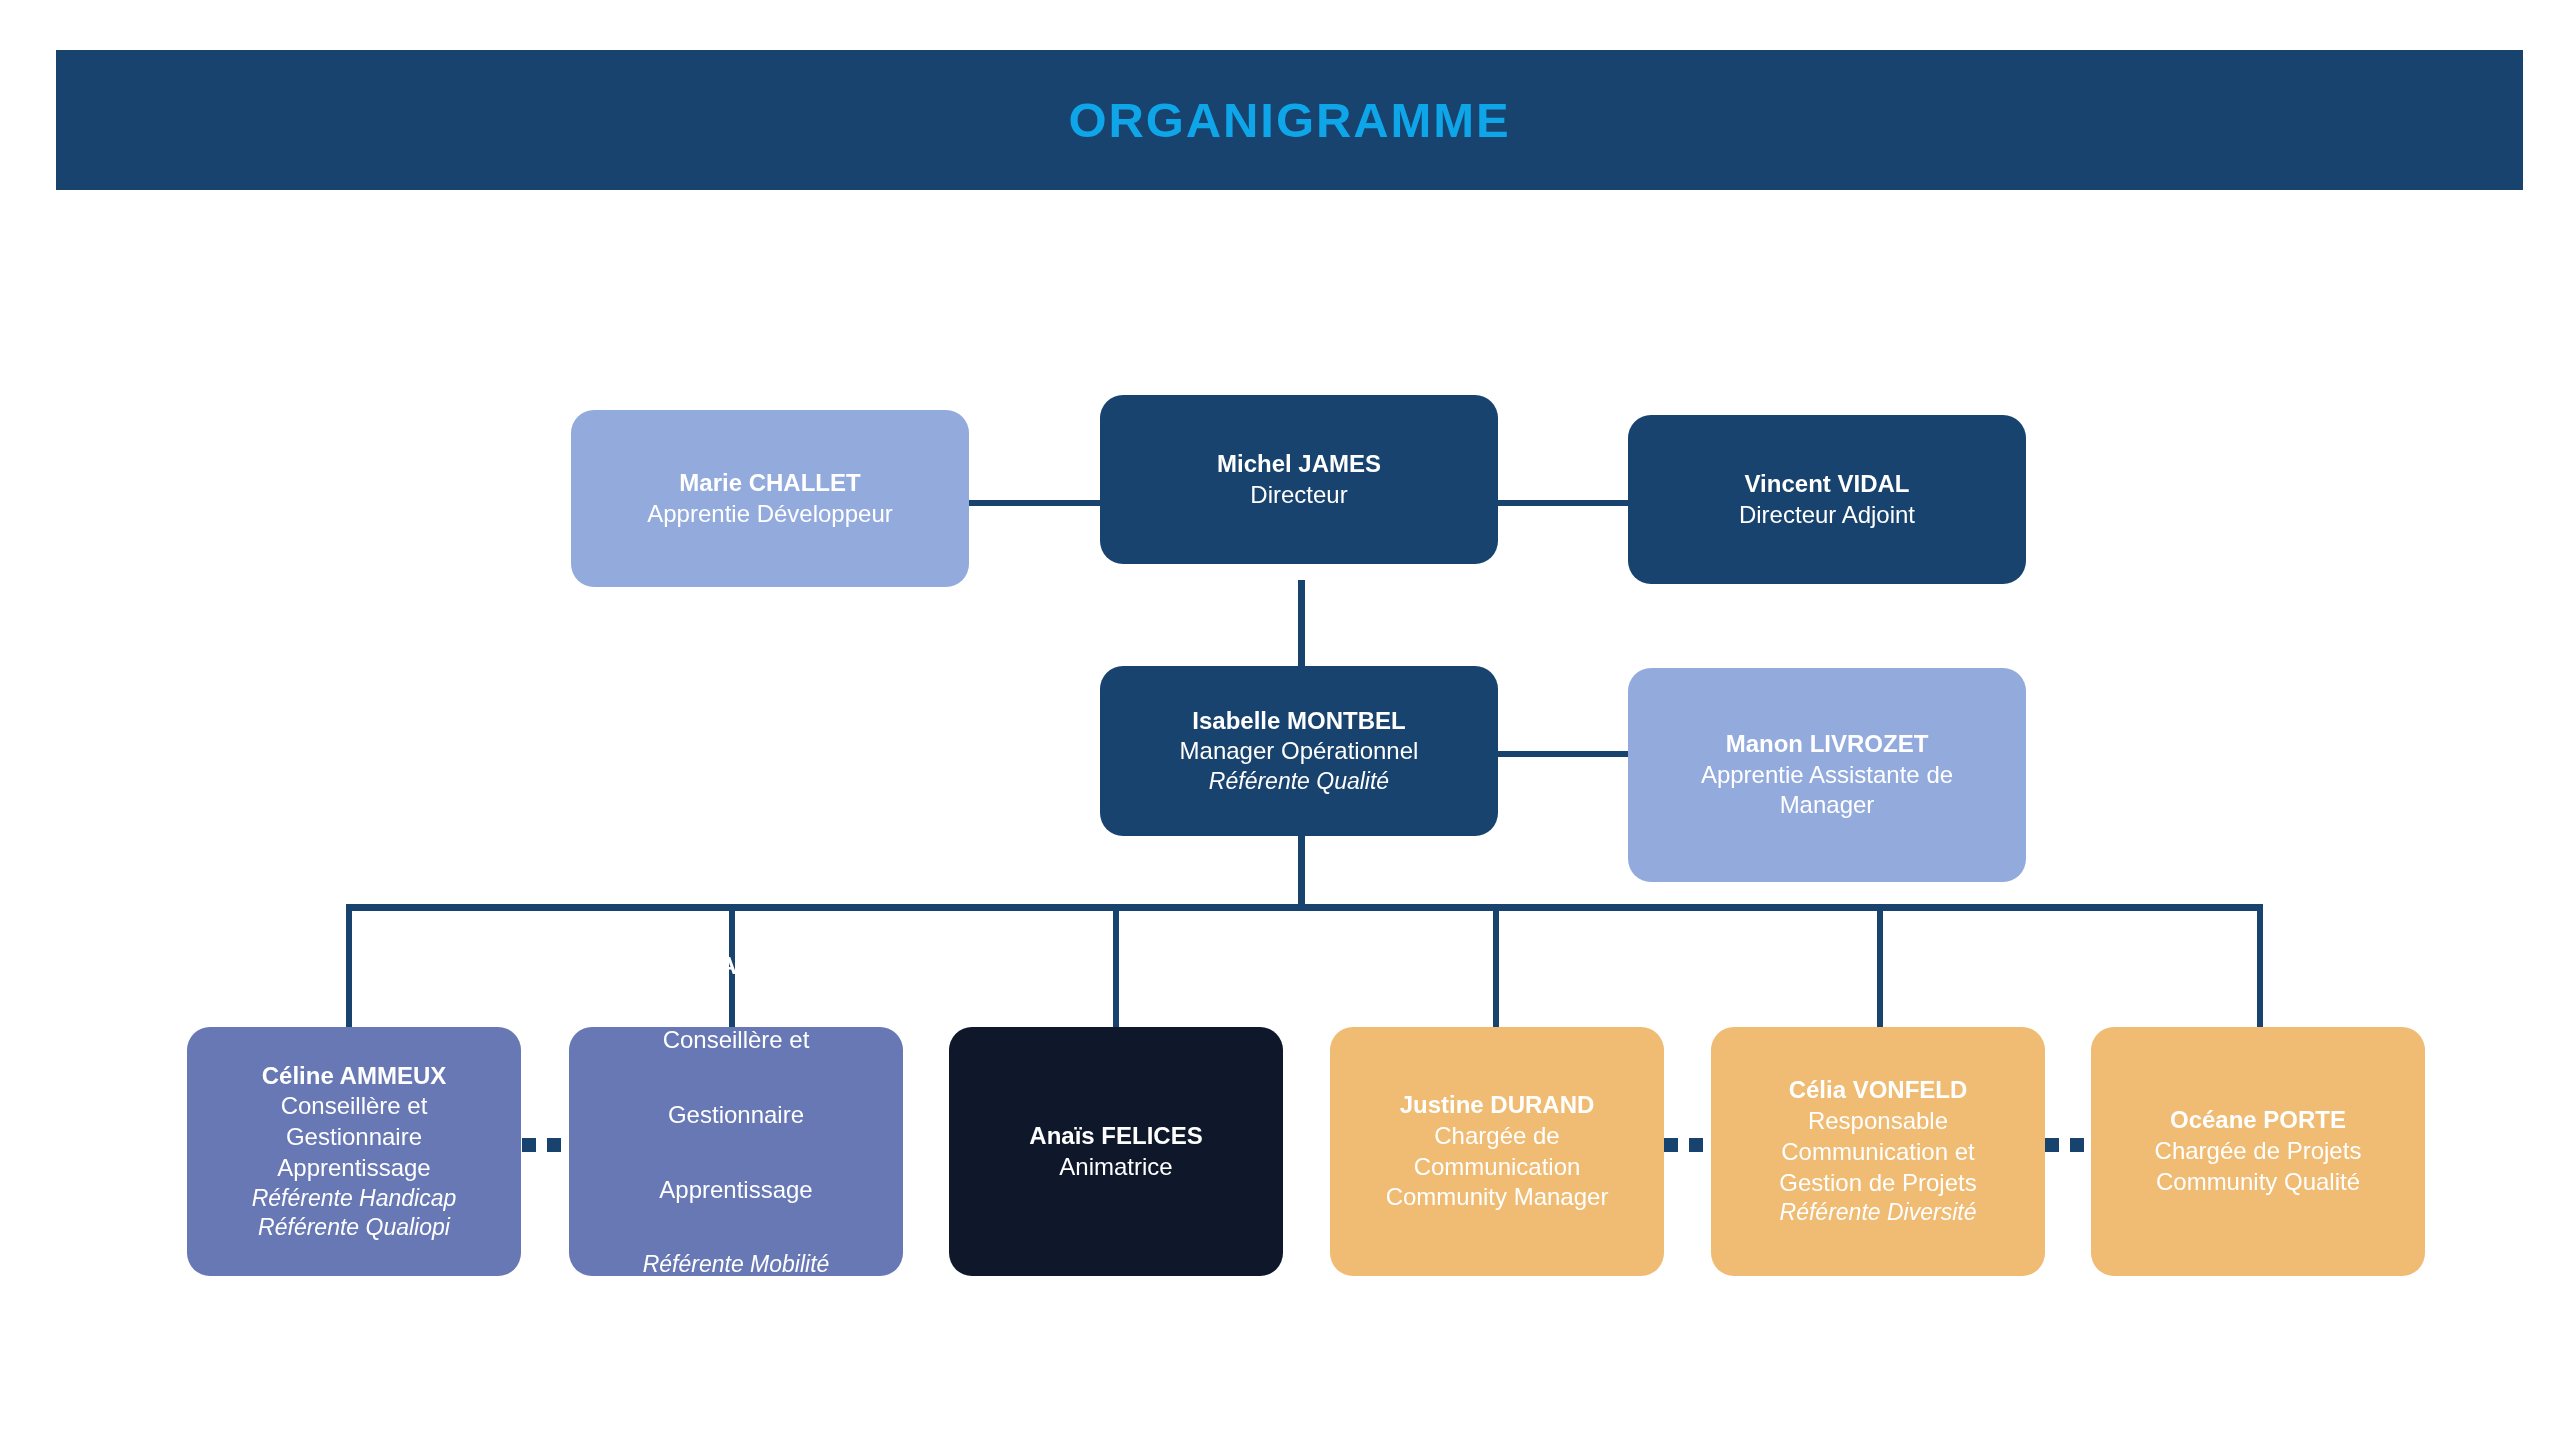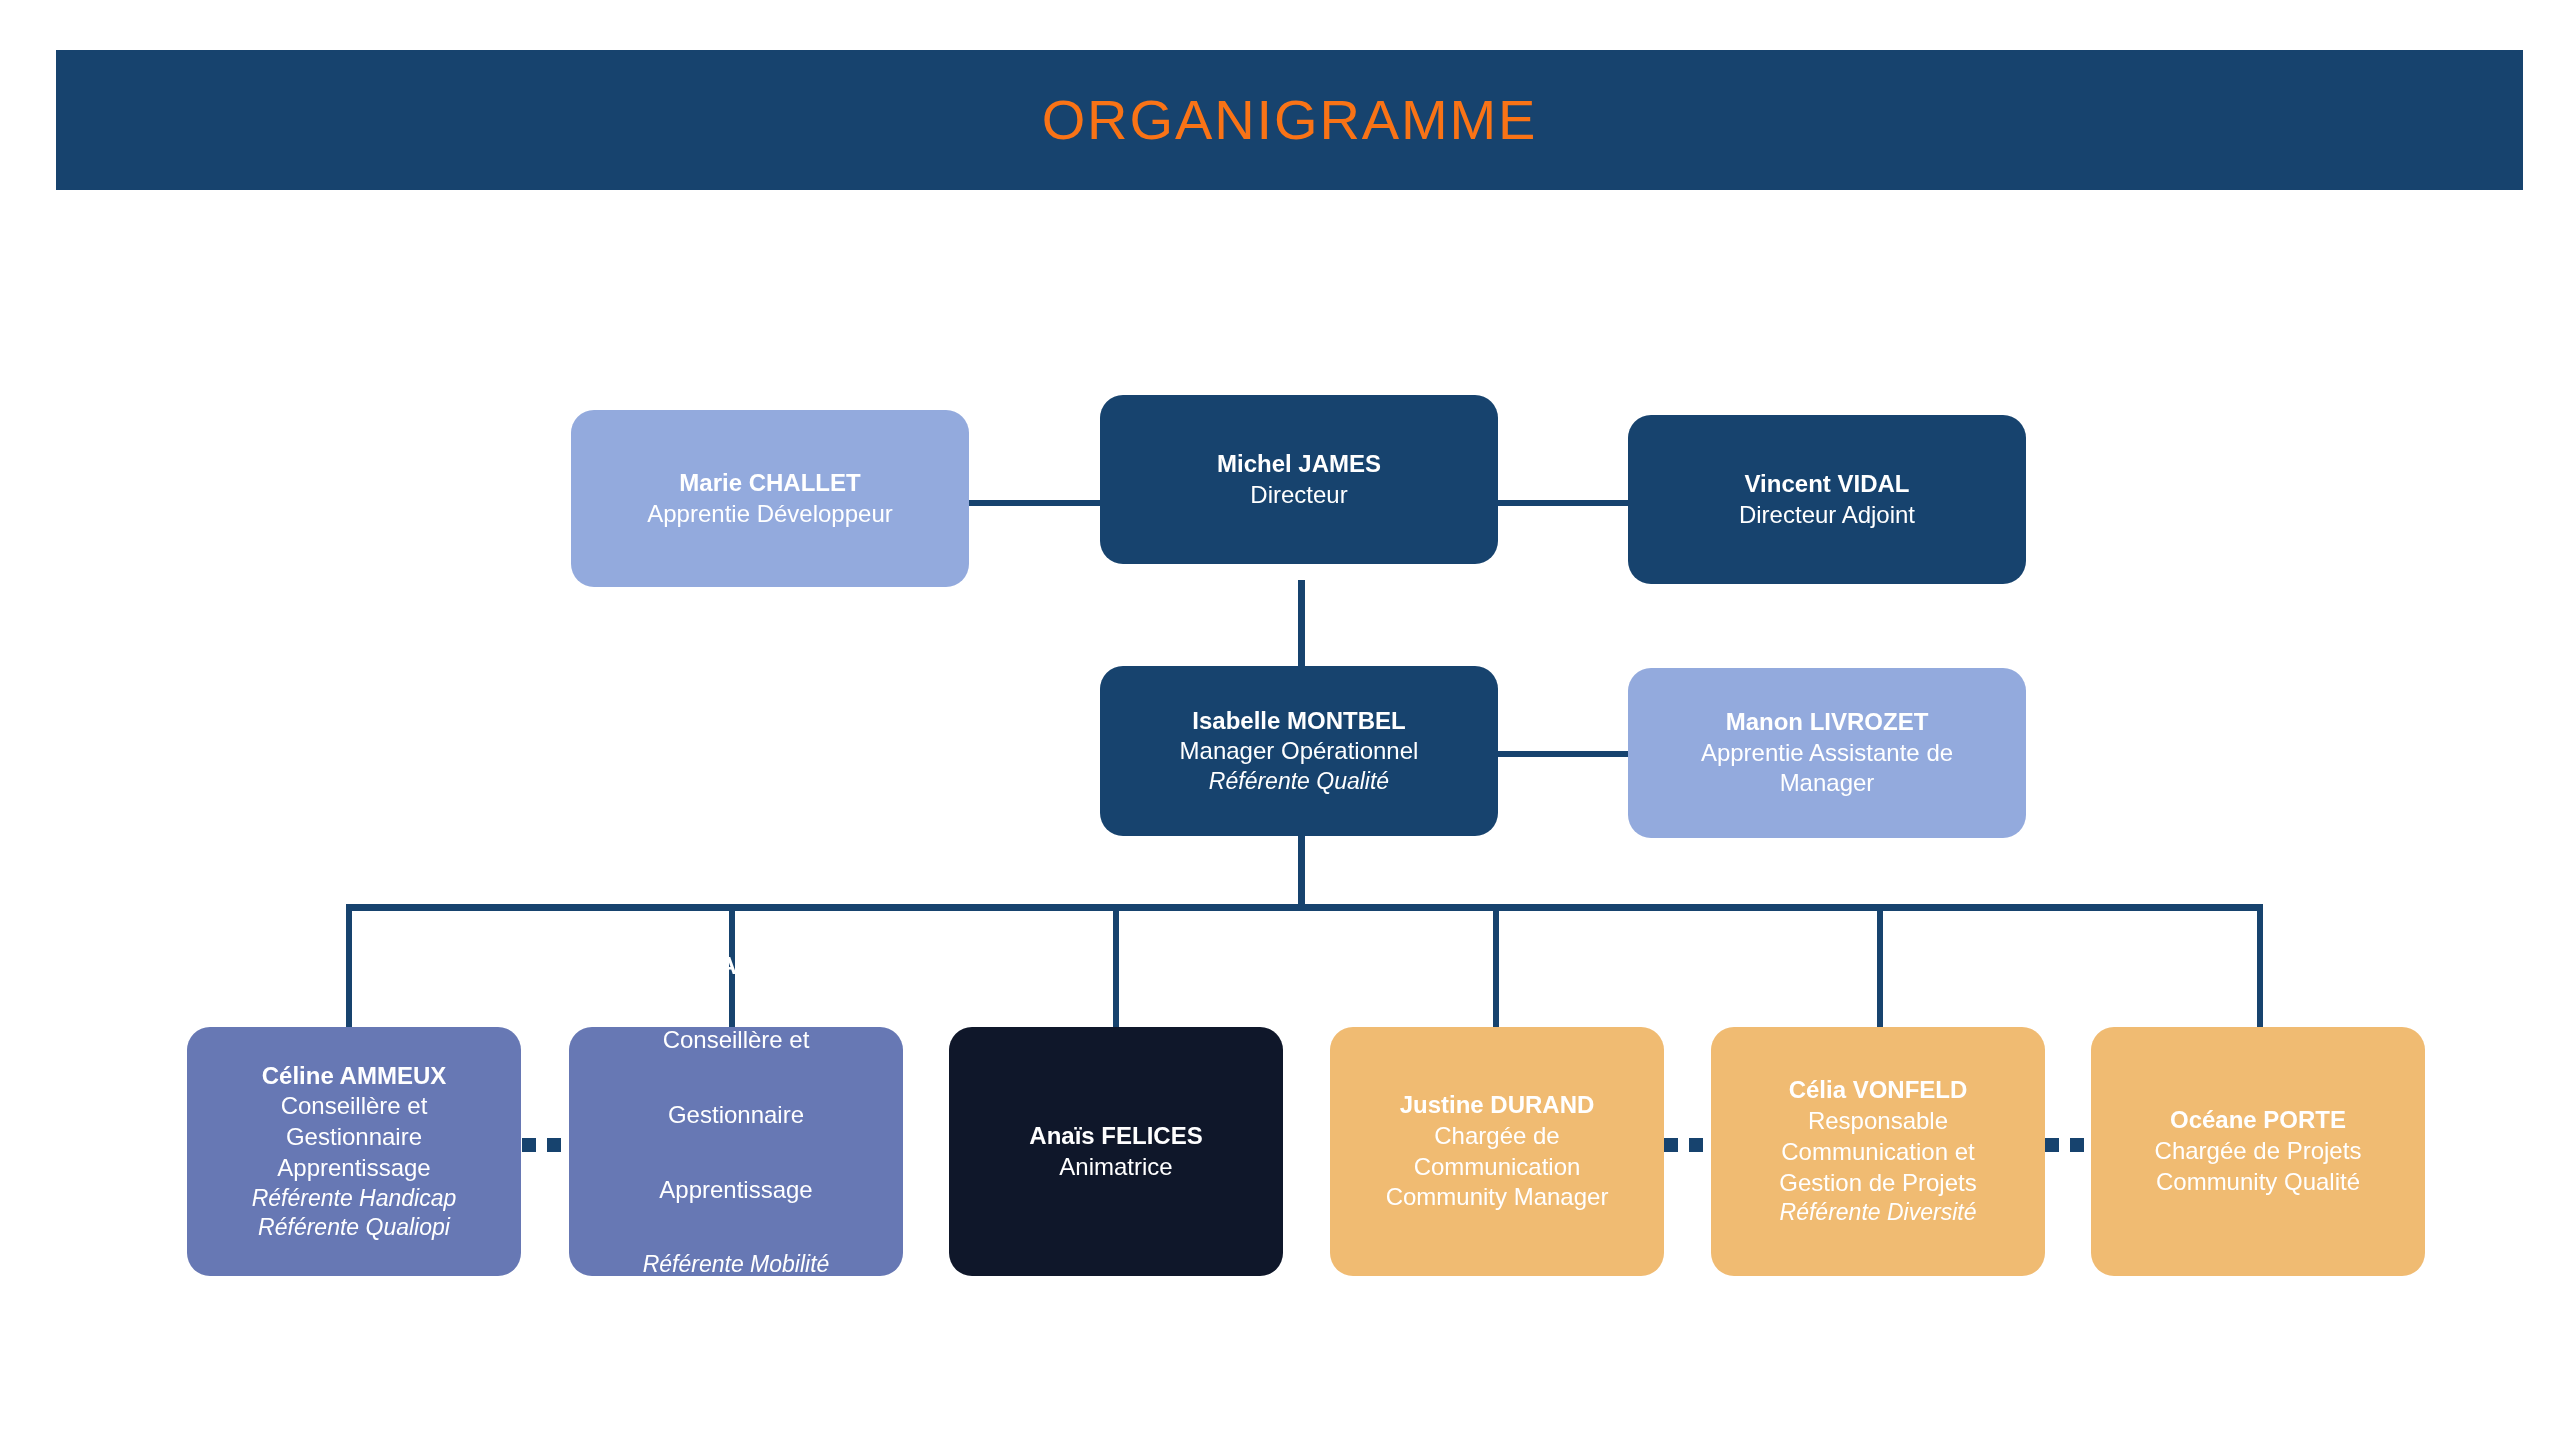--- a/index.html
+++ b/index.html
@@ -28,23 +28,23 @@
     left: 56px;
     top: 50px;
     width: 2467px;
     height: 140px;
     background: #17436e;
     display: flex;
     align-items: center;
     justify-content: center;
   }
   .banner-title {
-    color: #f97316;
-    font-size: 56px;
-    font-weight: 400;
+    color: #0ea5e9;
+    font-size: 49px;
+    font-weight: 700;
     letter-spacing: 1.9px;
     line-height: 1;
     white-space: nowrap;
   }
 
   
   .node {
     position: absolute;
     box-sizing: border-box;
     border-radius: 23px;
@@ -150,21 +150,21 @@
     <div class="nm">Vincent VIDAL</div>
     <div class="rl">Directeur Adjoint</div>
   </div>
 
   <div class="node c-navy" style="left:1100px; top:666px; width:398px; height:170px;">
     <div class="nm">Isabelle MONTBEL</div>
     <div class="rl">Manager Opérationnel</div>
     <div class="it">Référente Qualité</div>
   </div>
 
-  <div class="node c-periwinkle" style="left:1628px; top:668px; width:398px; height:170px;">
+  <div class="node c-periwinkle" style="left:1628px; top:668px; width:398px; height:214px;">
     <div class="nm">Manon LIVROZET</div>
     <div class="rl">Apprentie Assistante de</div>
     <div class="rl">Manager</div>
   </div>
 
   <div class="node c-purple" style="left:187px; top:1027px; width:334px; height:249px;">
     <div class="nm">Céline AMMEUX</div>
     <div class="rl">Conseillère et</div>
     <div class="rl">Gestionnaire</div>
     <div class="rl">Apprentissage</div>

